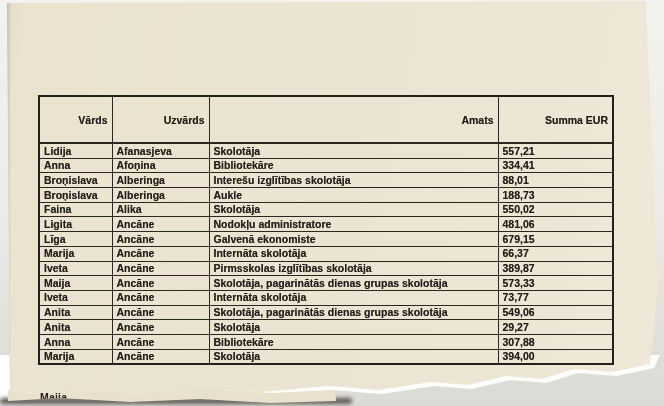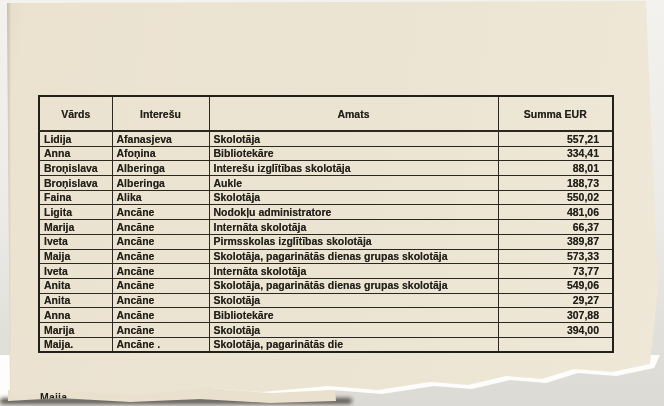--- a/index.html
+++ b/index.html
@@ -59,29 +59,29 @@
     font-size:10.5px;font-weight:700;color:#22201b;
     border:2px solid #21201c;
     text-shadow:0 0 .5px rgba(45,40,30,.6);
   }
   table.salary col.c1{width:73px}
   table.salary col.c2{width:97px}
   table.salary col.c3{width:289px}
   table.salary col.c4{width:115px}
   table.salary th{
     border:1px solid #2b2822;border-bottom-width:2px;
-    text-align:center;padding:10px 4px;height:13px;line-height:12px;
+    text-align:right;padding:16px 4px;height:13px;line-height:12px;
     font-size:10.5px;white-space:nowrap;overflow:hidden;
   }
   table.salary td{
     border:1px solid #2b2822;
     padding:0 4px;height:13.7px;line-height:12.5px;
     white-space:nowrap;overflow:hidden;
   }
-  table.salary td.num{text-align:right;padding-right:13px;}
+  table.salary td.num{padding-right:13px;}
 </style>
 </head>
 <body>
 
 <div class="canvas">
 
   <div class="tear-white"></div>
   <div class="tear-shadow"></div>
 
   <div class="torn-strip">
@@ -94,21 +94,21 @@
     <table class="salary">
       <colgroup>
         <col class="c1">
           <col class="c2">
           <col class="c3">
           <col class="c4">
       </colgroup>
       <thead>
         <tr>
           <th>Vārds</th>
-          <th>Interešu</th>
+          <th>Uzvārds</th>
           <th>Amats</th>
           <th>Summa EUR</th>
         </tr>
       </thead>
       <tbody id="salary-tbody">
           <tr>
             <td>Lidija</td>
             <td>Afanasjeva</td>
             <td>Skolotāja</td>
             <td class="num">557,21</td>
@@ -137,20 +137,26 @@
             <td>Skolotāja</td>
             <td class="num">550,02</td>
           </tr>
           <tr>
             <td>Ligita</td>
             <td>Ancāne</td>
             <td>Nodokļu administratore</td>
             <td class="num">481,06</td>
           </tr>
           <tr>
+            <td>Līga</td>
+            <td>Ancāne</td>
+            <td>Galvenā ekonomiste</td>
+            <td class="num">679,15</td>
+          </tr>
+          <tr>
             <td>Marija</td>
             <td>Ancāne</td>
             <td>Internāta skolotāja</td>
             <td class="num">66,37</td>
           </tr>
           <tr>
             <td>Iveta</td>
             <td>Ancāne</td>
             <td>Pirmsskolas izglītības skolotāja</td>
             <td class="num">389,87</td>
@@ -184,23 +190,17 @@
             <td>Ancāne</td>
             <td>Bibliotekāre</td>
             <td class="num">307,88</td>
           </tr>
           <tr>
             <td>Marija</td>
             <td>Ancāne</td>
             <td>Skolotāja</td>
             <td class="num">394,00</td>
           </tr>
-          <tr>
-            <td>Maija.</td>
-            <td>Ancāne .</td>
-            <td>Skolotāja, pagarinātās die</td>
-            <td class="num"></td>
-          </tr>
         </tbody>
     </table>
 
   </div>
 </div>
 
 </body></html>

